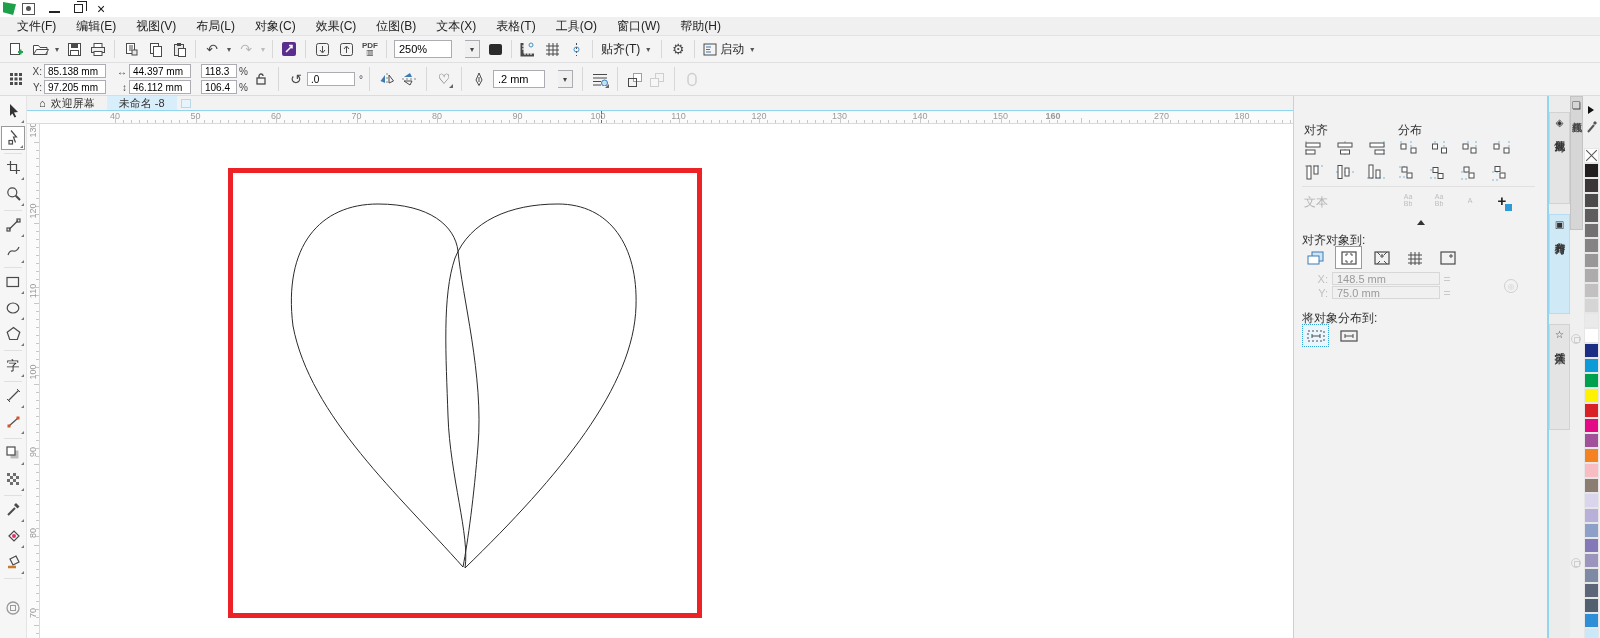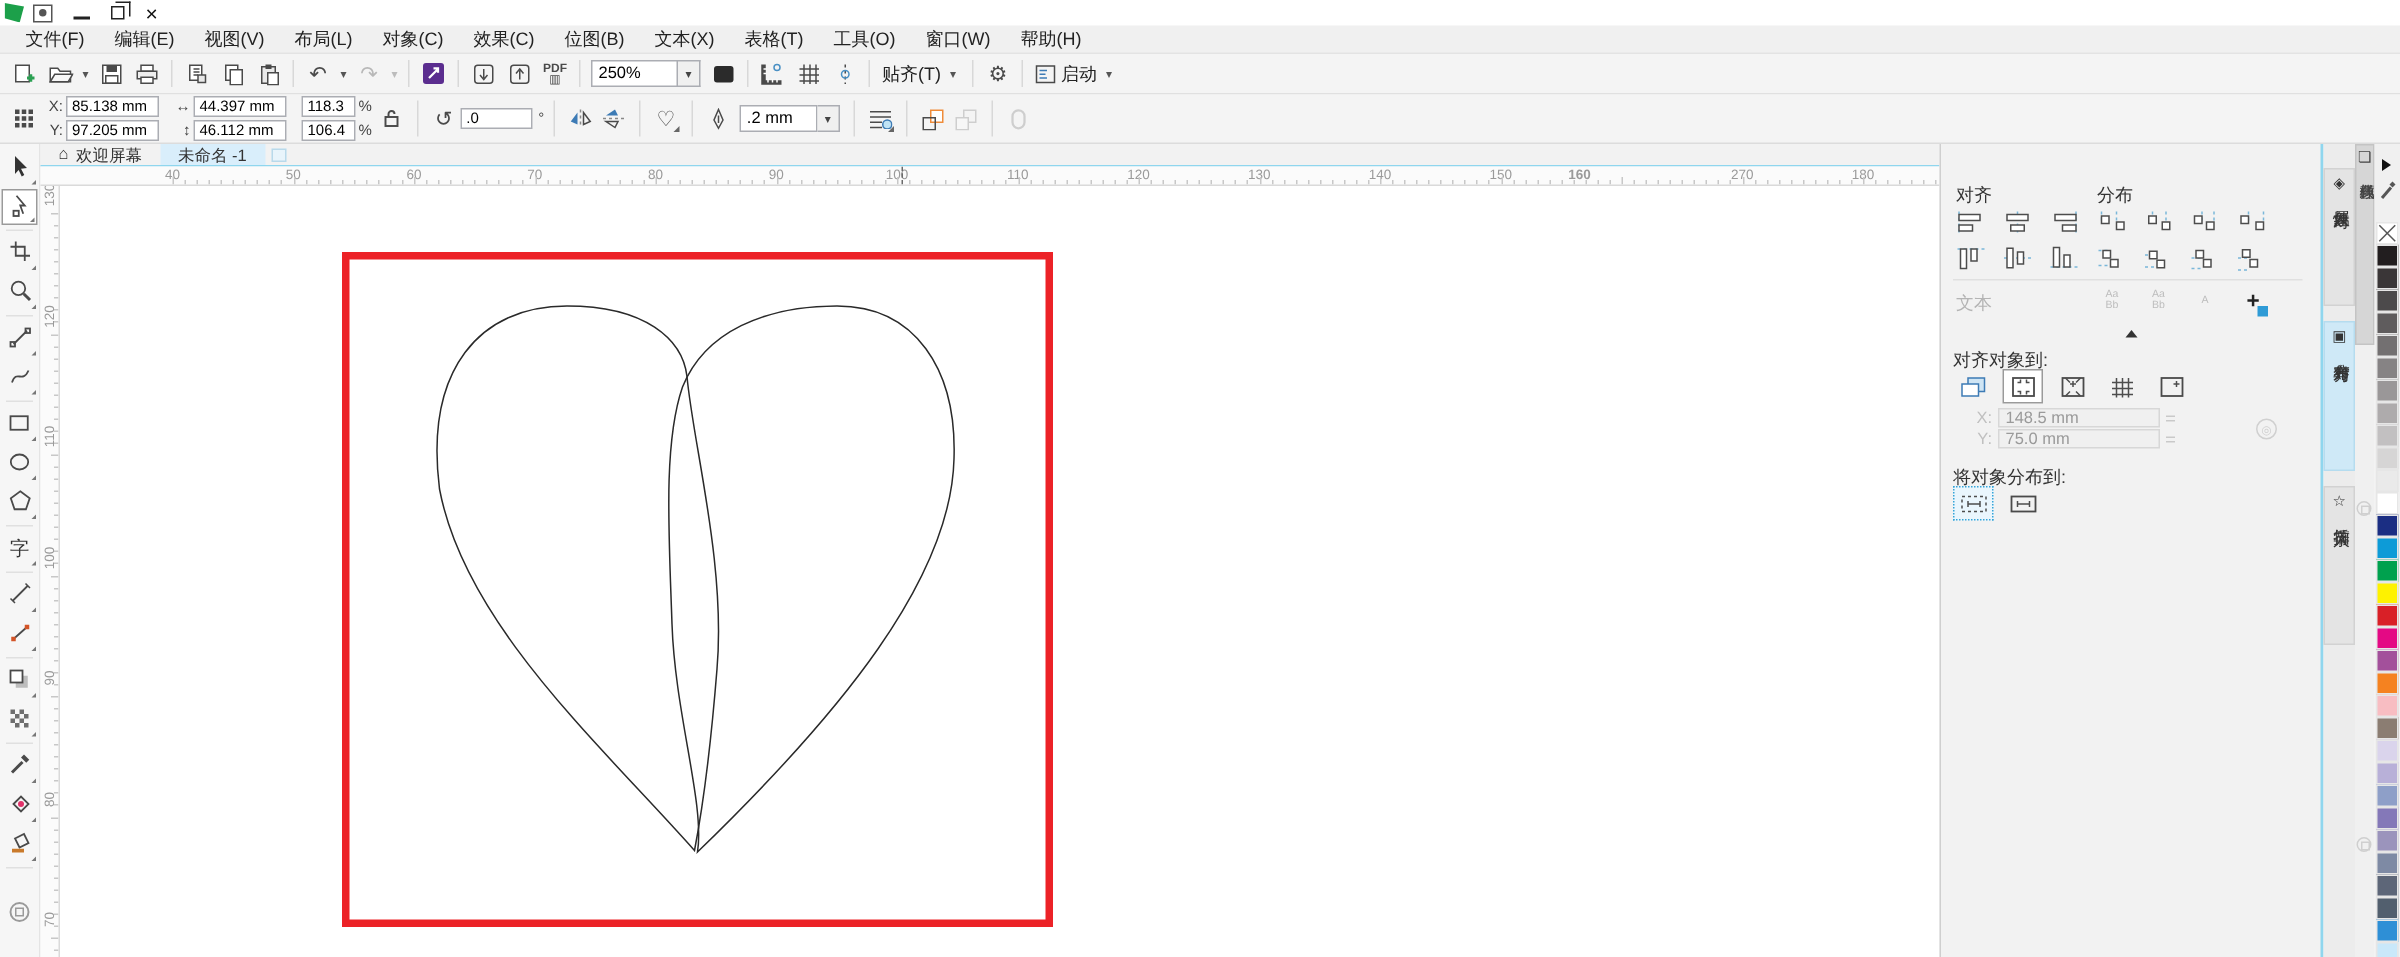--- a/index.html
+++ b/index.html
@@ -32,21 +32,21 @@
   
   .toolbar { position:absolute; left:0; top:36px; right:0; height:27px; background:#f4f4f4;
     display:flex; align-items:center; padding-left:4px; border-bottom:1px solid #e0e0e0; }
   .tbtn { width:24px; height:22px; display:flex; align-items:center; justify-content:center;
     color:#4a4a4a; }
   .tbtn svg { display:block; }
   .tb-sep { width:1px; height:18px; background:#d8d8d8; margin:0 4px; }
   .caret { width:10px; height:22px; display:flex; align-items:center; justify-content:center;
     font-size:8px; color:#555; }
   .disabled { opacity:.35; }
-  .zoom-combo { display:flex; align-items:flex-end; margin:0 3px; }
+  .zoom-combo { display:flex; align-items:flex-end; margin:0 3px;gap:13px; }
   .zoom-input { width:58px; height:18px; border:1px solid #abadb3; background:#fff;
     font-size:11px; padding:1px 4px; font-family:inherit; }
   .combo-btn { width:15px; height:18px; border:1px solid #abadb3; border-left:none;
     background:#f0f0f0; font-size:8px; color:#444; display:flex; align-items:center; justify-content:center;}
   .snap-group,.launch-group { display:flex; align-items:center; gap:3px; padding:0 4px; color:#222;}
   .pdf-txt { font-size:8px; font-weight:bold; color:#4a4a4a; line-height:7px; text-align:center;}
 
   
   .propbar { position:absolute; left:0; top:63px; right:0; height:33px; background:#f4f4f4;
     display:flex; align-items:center; padding-left:5px; border-bottom:1px solid #dcdcdc; }
@@ -559,21 +559,21 @@
         </div>
       </div>
 
     <div class="workspace">
       <div class="tabbar">
         <div class="dtab">
           <span class="home-ic">⌂</span>
           <span>欢迎屏幕</span>
         </div>
         <div class="dtab active">
-          <span>未命名 -1</span>
+          <span>未命名 -8</span>
         </div>
         <div class="newtab"></div>
       </div>
 
       <div class="hruler" id="hruler">
           <span class="hnum" style="left: 88px;">40</span>
           <i class="htick" style="left: 88px; height: 5px;"></i>
           <i class="htick" style="left: 96.05px; height: 3px;"></i>
           <i class="htick" style="left: 104.1px; height: 3px;"></i>
           <i class="htick" style="left: 112.15px; height: 3px;"></i>

